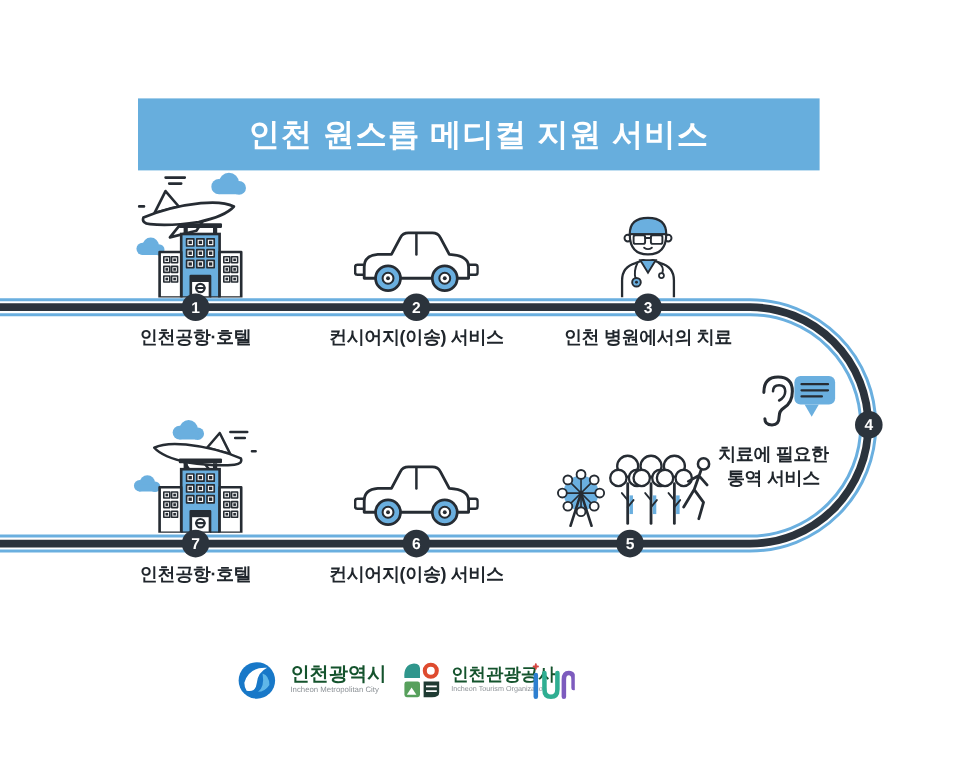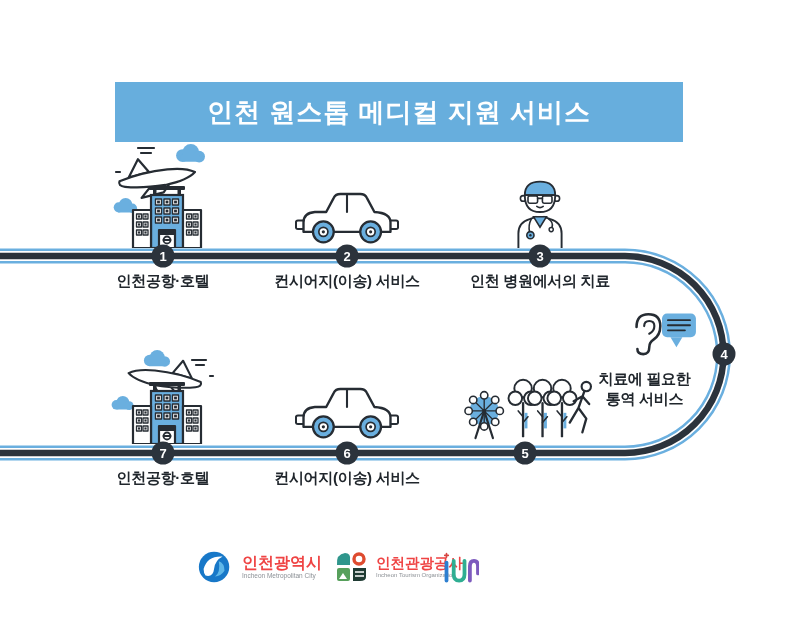--- a/index.html
+++ b/index.html
@@ -29,21 +29,21 @@
 
   
   .sd{stroke:var(--outline-dark,#262C33);fill:none;stroke-linecap:round;stroke-linejoin:round}
   .fw{fill:#fff;stroke:var(--outline-dark,#262C33);stroke-linejoin:round}
   .fa{fill:var(--accent-blue,#6AAFDF)}
   .fab{fill:var(--accent-blue,#6AAFDF);stroke:var(--outline-dark,#262C33)}
   .fd{fill:var(--outline-dark,#262C33)}
 
   .footer-logo{position:absolute;display:flex;align-items:center;gap:8px}
   .logo-text{display:flex;flex-direction:column;justify-content:center}
-  .logo-text .ko{font-weight:700;color:#ef4444;line-height:1.1}
+  .logo-text .ko{font-weight:700;color:#14532d;line-height:1.1}
   .logo-text .en{color:#8C9196;line-height:1.3}
 </style>
 </head>
 <body>
 
 <div class="stage">
 
   <svg width="0" height="0" style="position:absolute" aria-hidden="true">
     <defs>
       <g id="cloud" class="fa">

